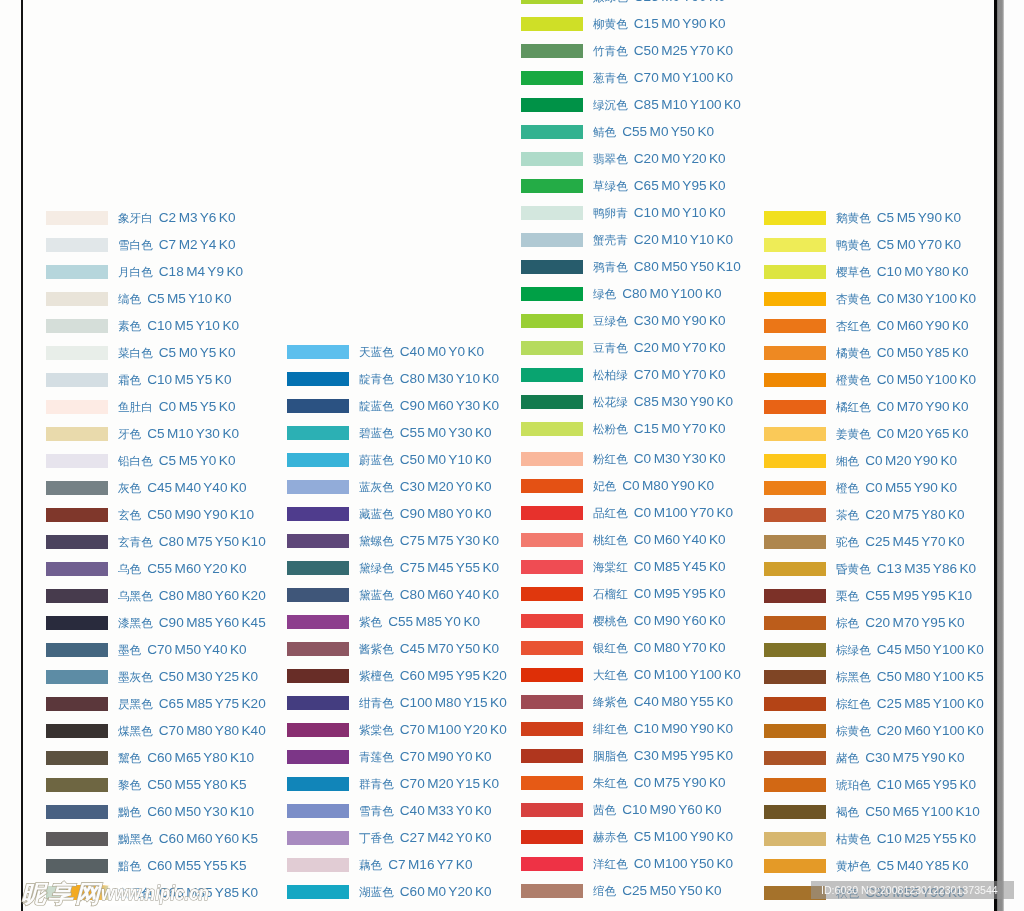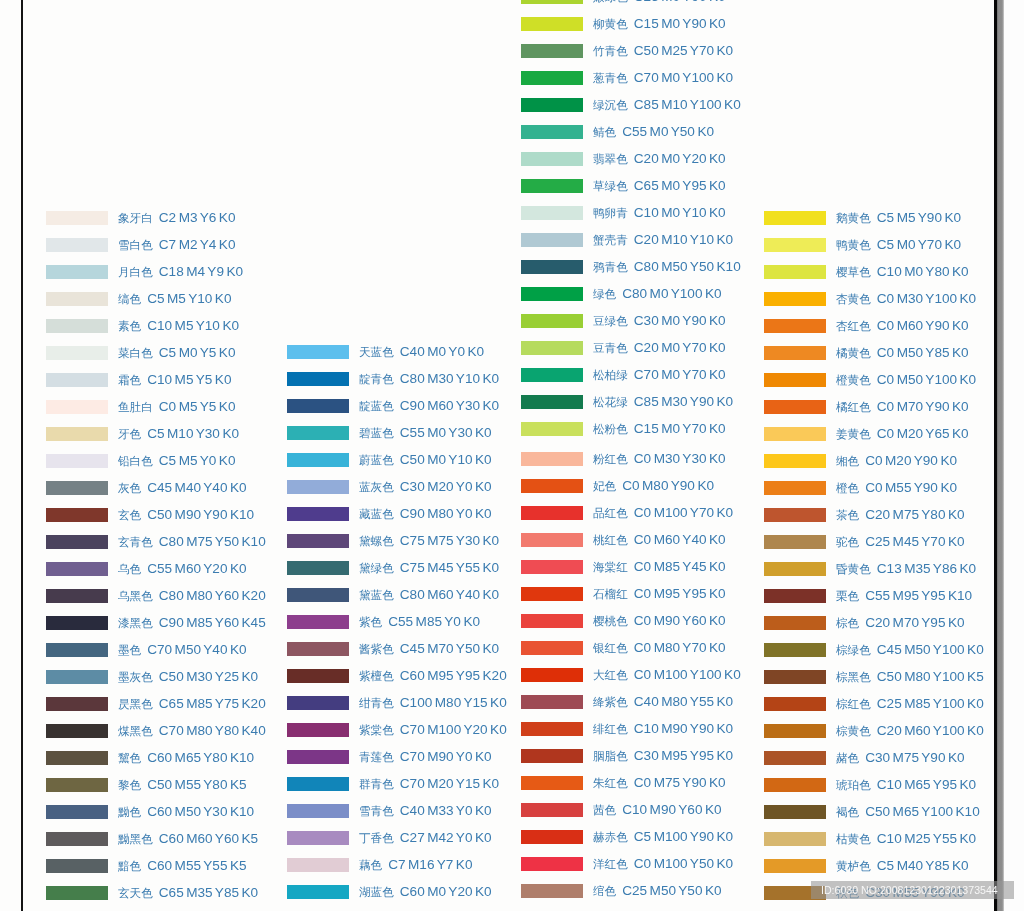--- a/index.html
+++ b/index.html
@@ -478,19 +478,25 @@
     </div>
     <div class="row">
       <div class="sw" style="background-color: rgb(228, 154, 39);"></div>
       <div class="lbl"><span class="nm">黄栌色</span><span class="gapsp"></span><span class="cd">C5 M40 Y85 K0</span></div>
     </div>
     <div class="row">
       <div class="sw" style="background-color: rgb(165, 114, 43);"></div>
       <div class="lbl"><span class="nm">秋色</span><span class="gapsp"></span><span class="cd">C30 M55 Y90 K0</span></div>
     </div>
   </div>
+  <div id="wm">
+    <div id="wm-haze"></div>
+    <div id="wm-orange"></div>
+    <div id="wm-logo">昵享网</div>
+    <div id="wm-url">www.nipic.cn</div>
+  </div>
   <div class="rightrule"></div>
   <div class="rightshadow"></div>
   <div class="whiteedge"></div>
   <div id="idstrip"></div>
   <div id="idtext">ID:6030 NO:20081230122301373544</div>
  </div>
 </div>
 
 </body></html>

